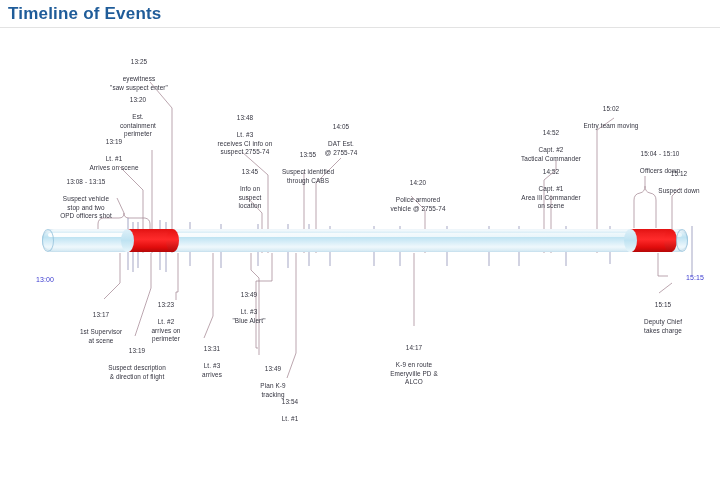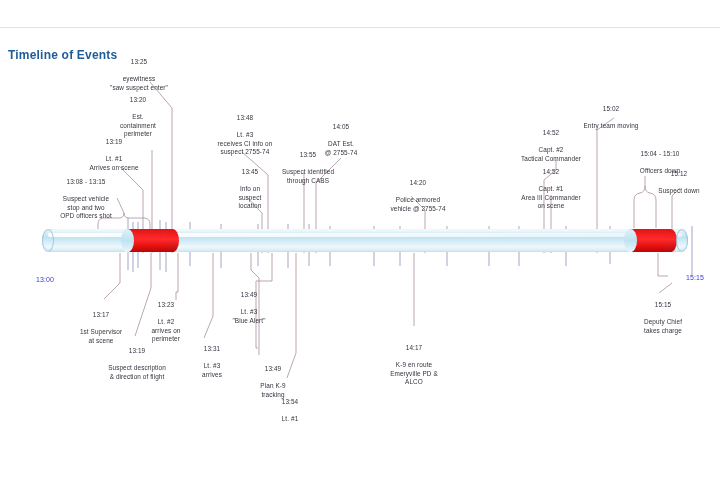--- a/index.html
+++ b/index.html
@@ -9,25 +9,24 @@
     font-family:"Liberation Sans", sans-serif;
     overflow:hidden;
     position:relative;
     color:#3a3a4a;
   }
   #canvas{position:absolute;left:0;top:0;width:720px;height:500px;}
 
   
   .title{
     position:absolute;left:8px;top:4px;
-    font-size:12px;font-weight:bold;
+    font-size:17px;font-weight:bold;
     color:#1f5c99;
     letter-spacing:0.2px;
     white-space:nowrap;
-    margin-top:44px;
   }
   .title-rule{
     position:absolute;left:0;top:27px;width:720px;height:1px;
     background:#e3e3e3;
   }
 
   
   #lines{position:absolute;left:0;top:0;width:720px;height:500px;pointer-events:none;}
 
   

